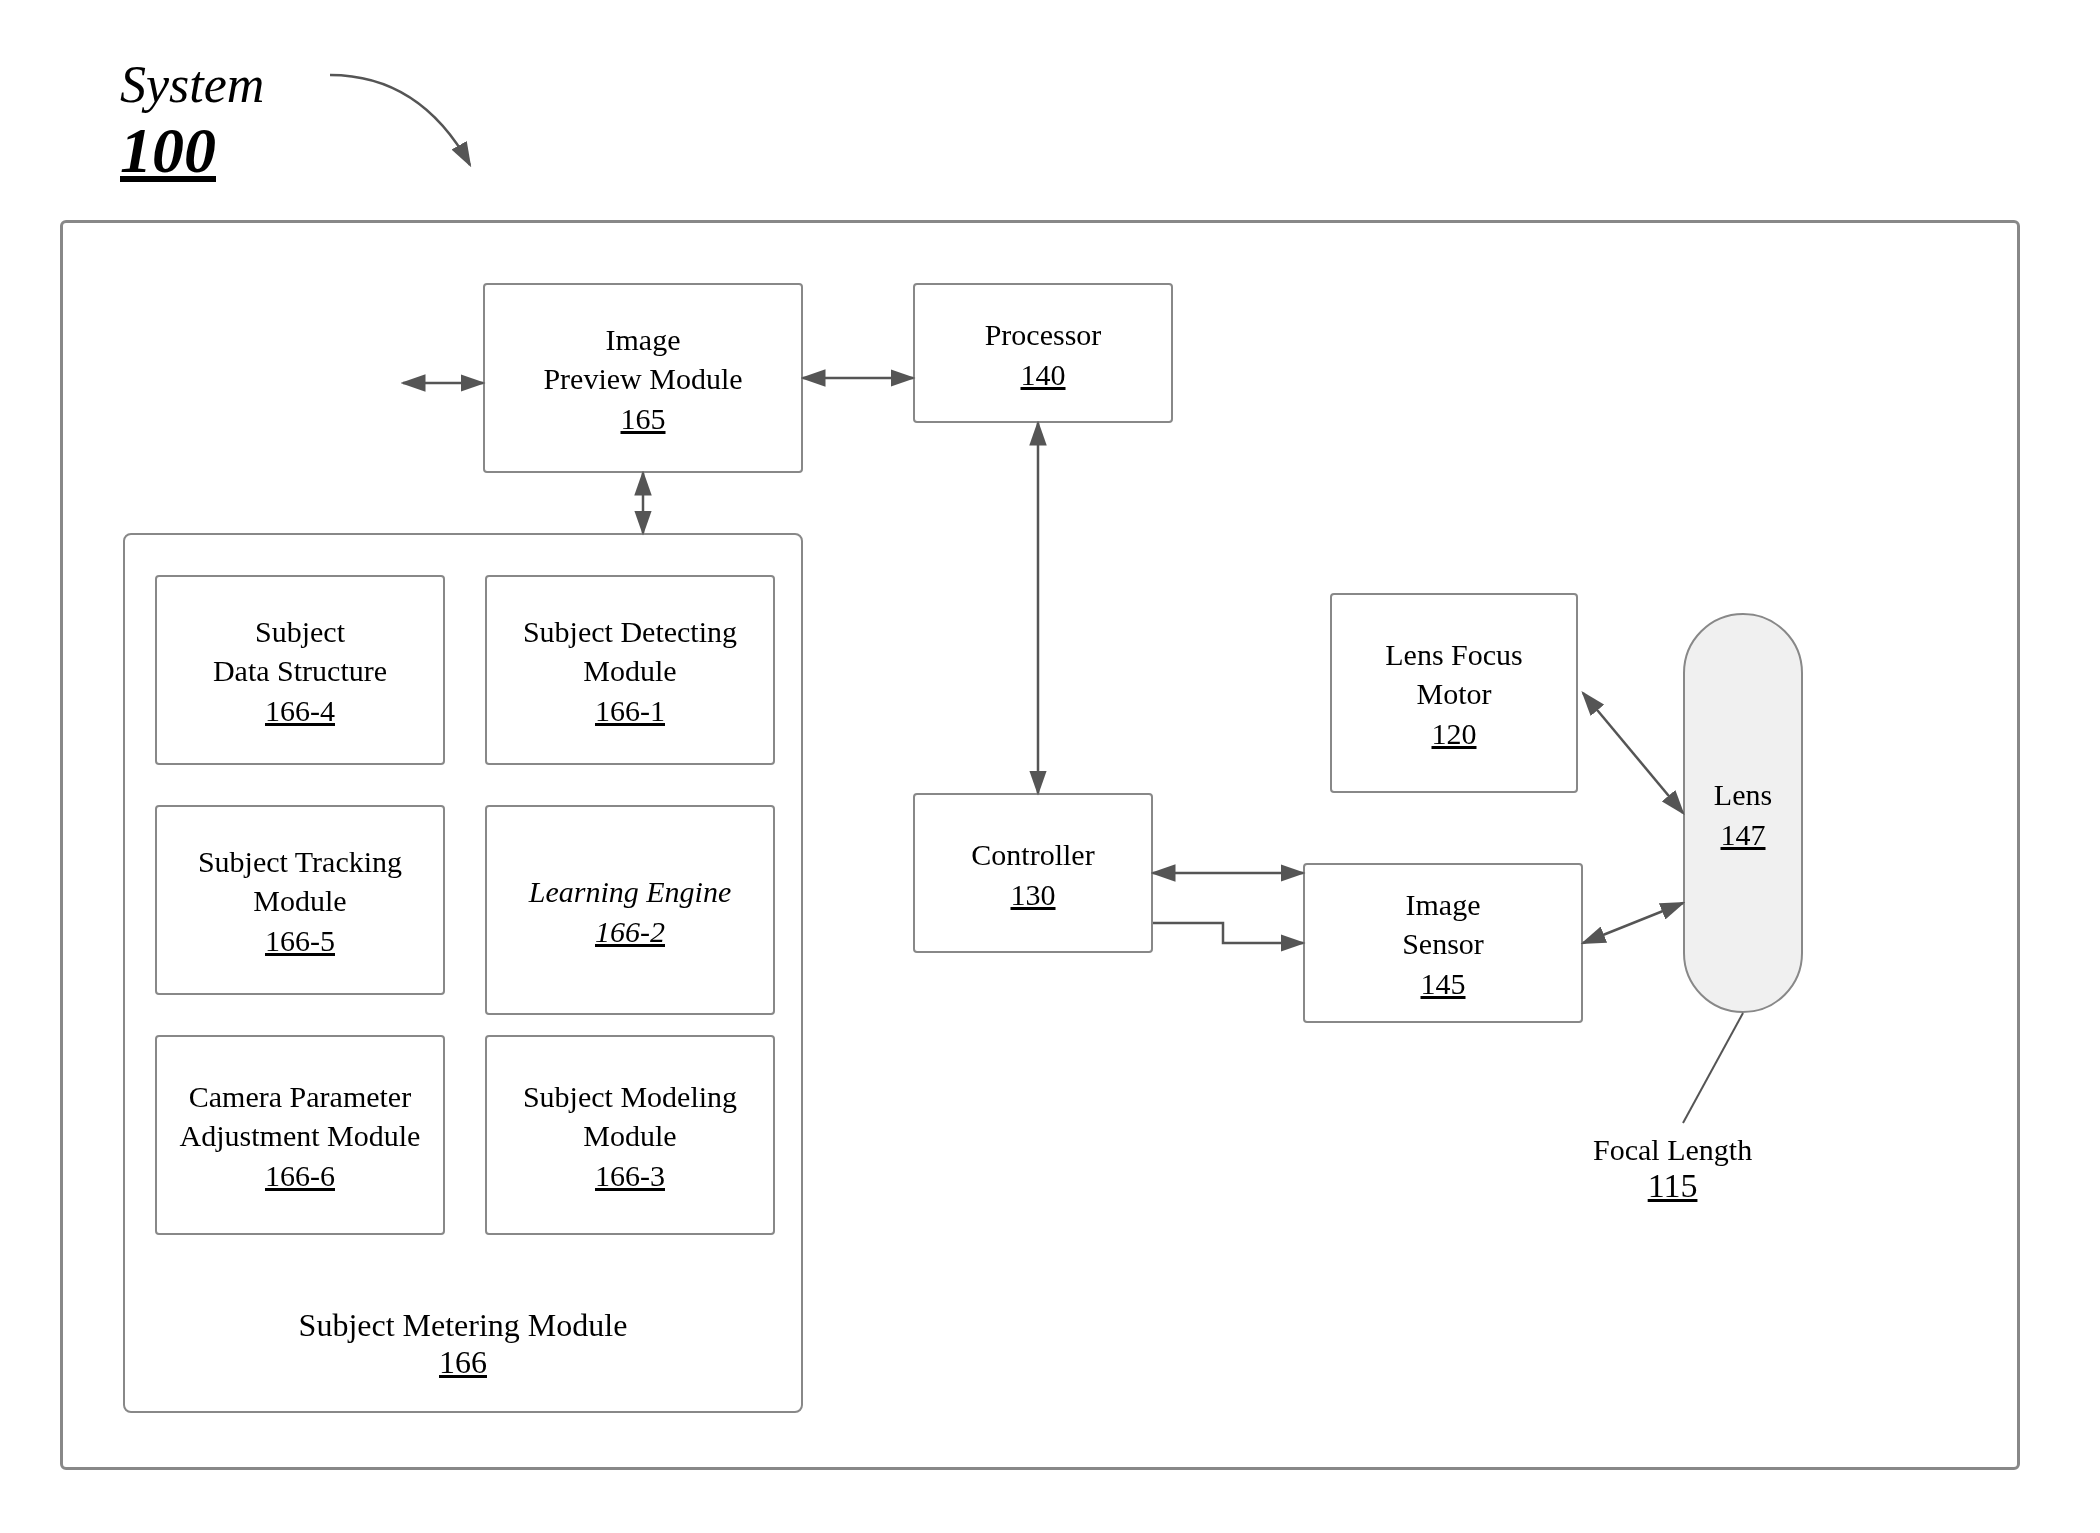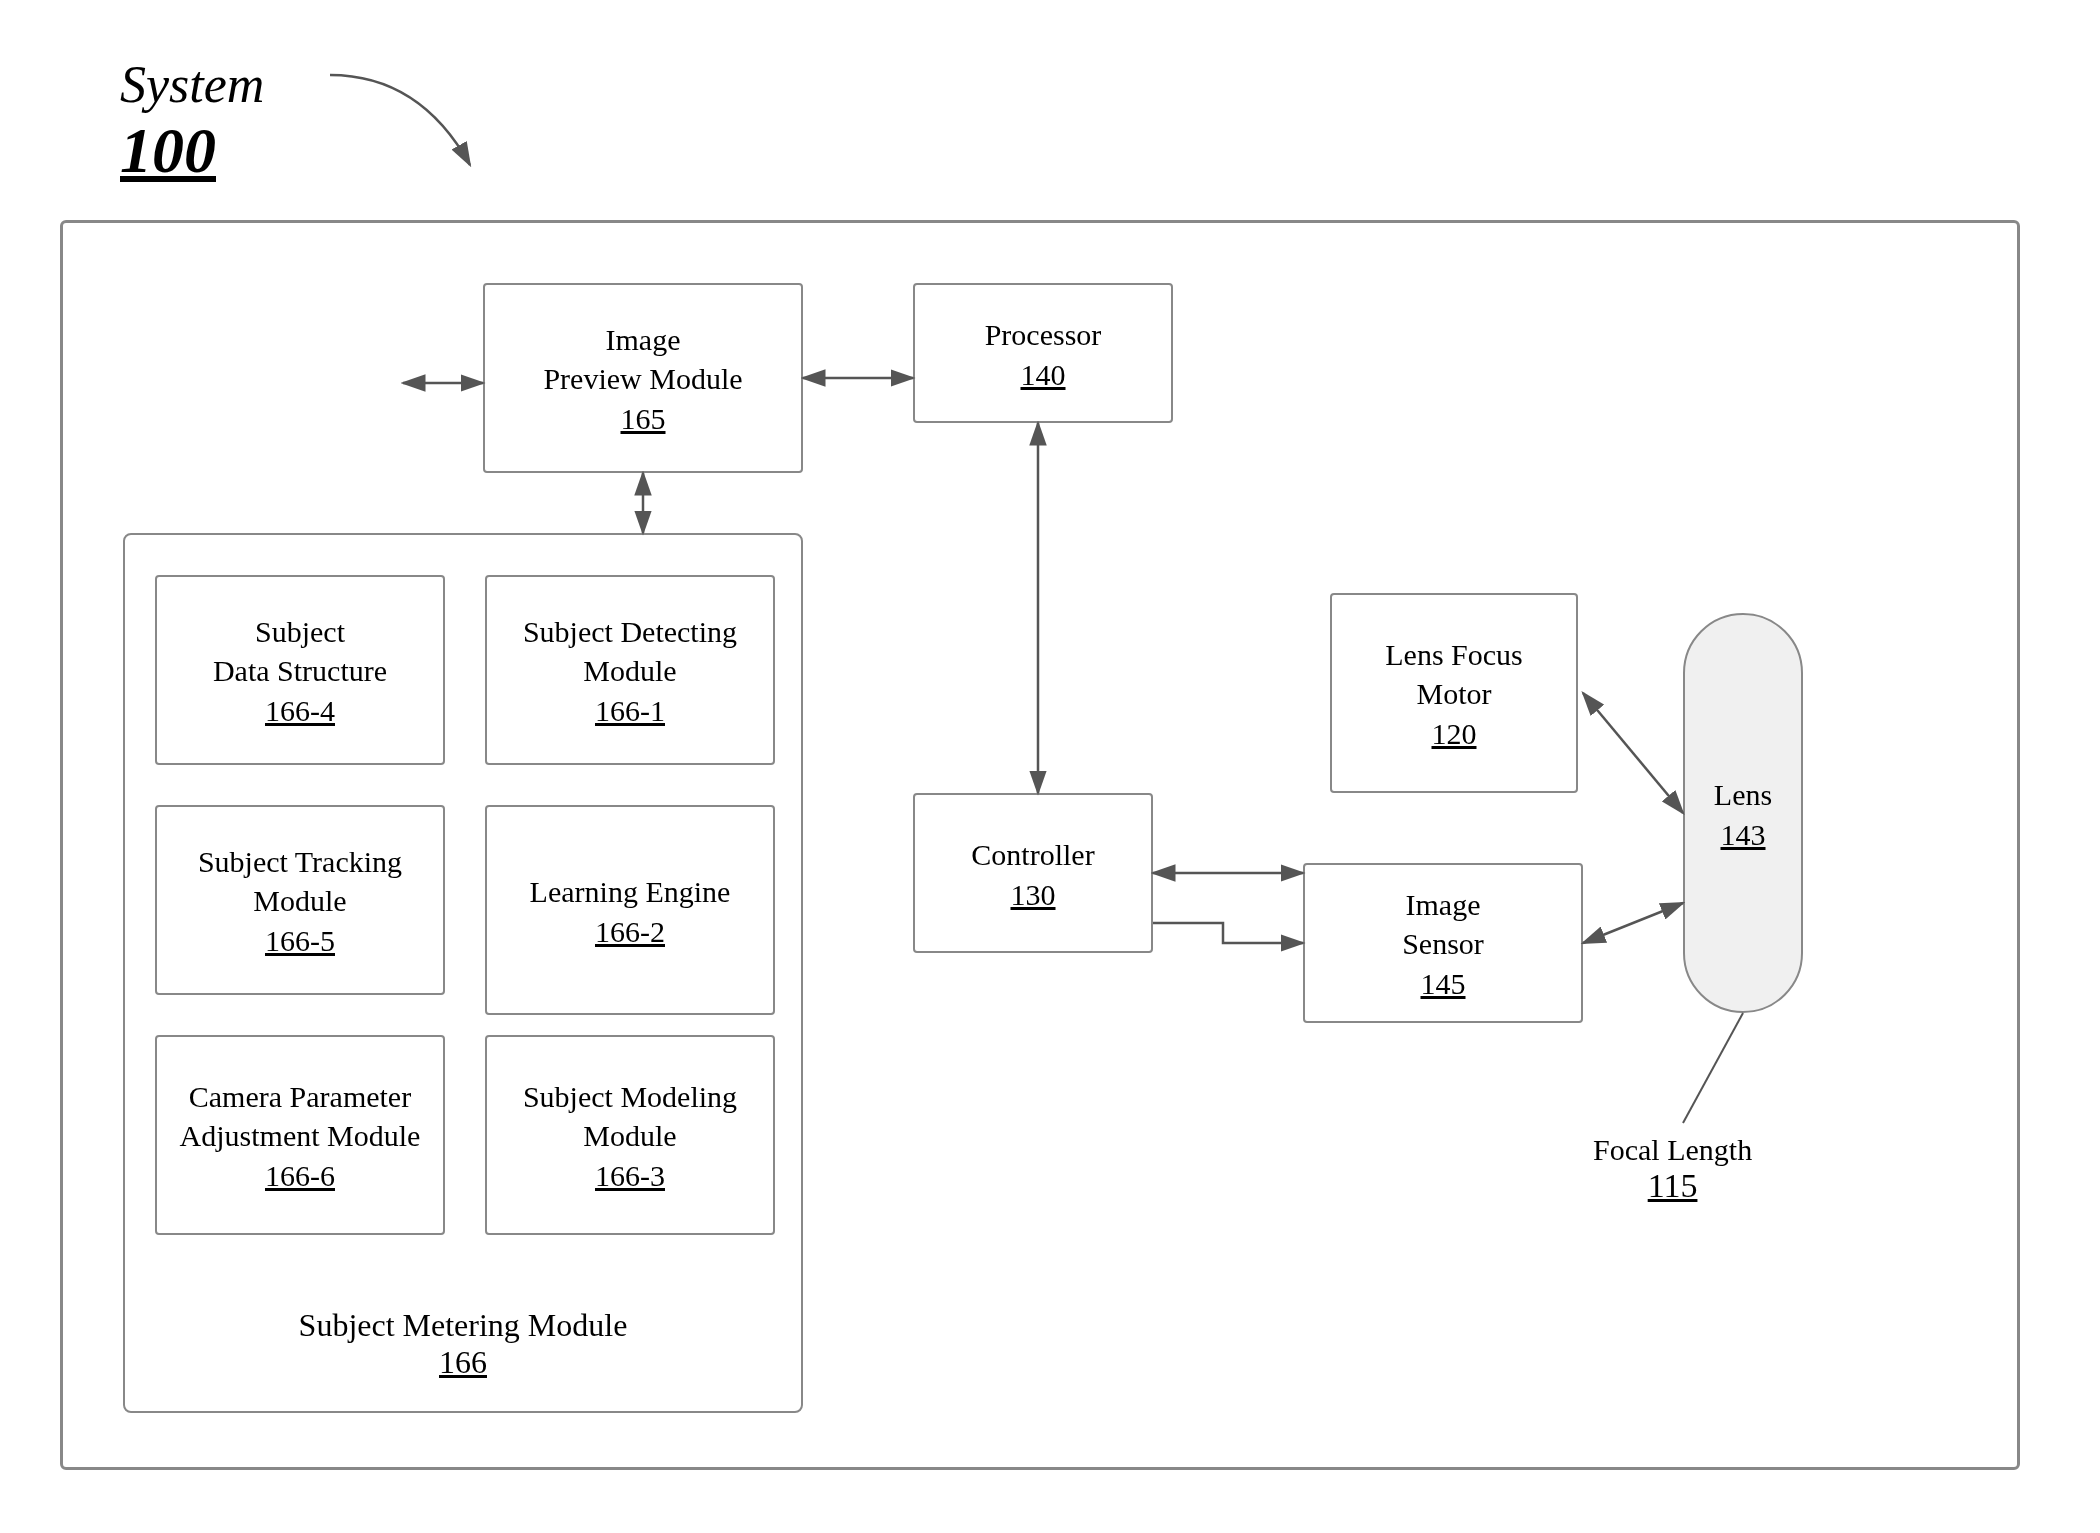--- a/index.html
+++ b/index.html
@@ -140,20 +140,21 @@
       width: 290px;
       height: 190px;
     }
 
     
     .learning-engine {
       top: 270px;
       left: 360px;
       width: 290px;
       height: 210px;
+      font-style: italic;
     }
 
     
     .camera-param {
       top: 500px;
       left: 30px;
       width: 290px;
       height: 200px;
     }
 
@@ -300,21 +301,21 @@
       <span class="component-id">120</span>
     </div>
 
     <div class="component-box image-sensor">
       <span class="component-label">Image<br>Sensor</span>
       <span class="component-id">145</span>
     </div>
 
     <div class="lens-box">
       <span class="component-label">Lens</span>
-      <span class="component-id">143</span>
+      <span class="component-id">147</span>
     </div>
 
     <div class="focal-length">
       <span>Focal Length</span><br>
       <span class="focal-length-id">115</span>
     </div>
 
     <svg style="position:absolute;top:0;left:0;width:100%;height:100%;pointer-events:none;overflow:visible;">
       <defs>
         <marker id="arr" markerWidth="10" markerHeight="7" refX="9" refY="3.5" orient="auto">

